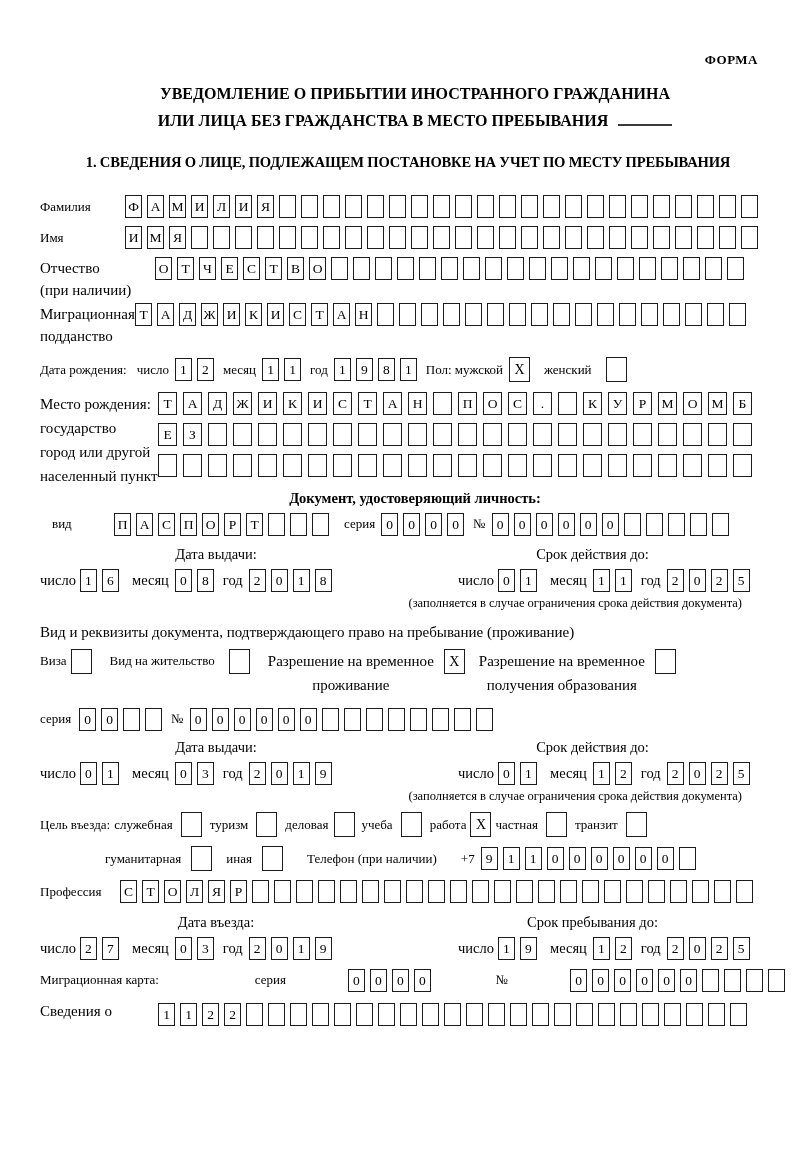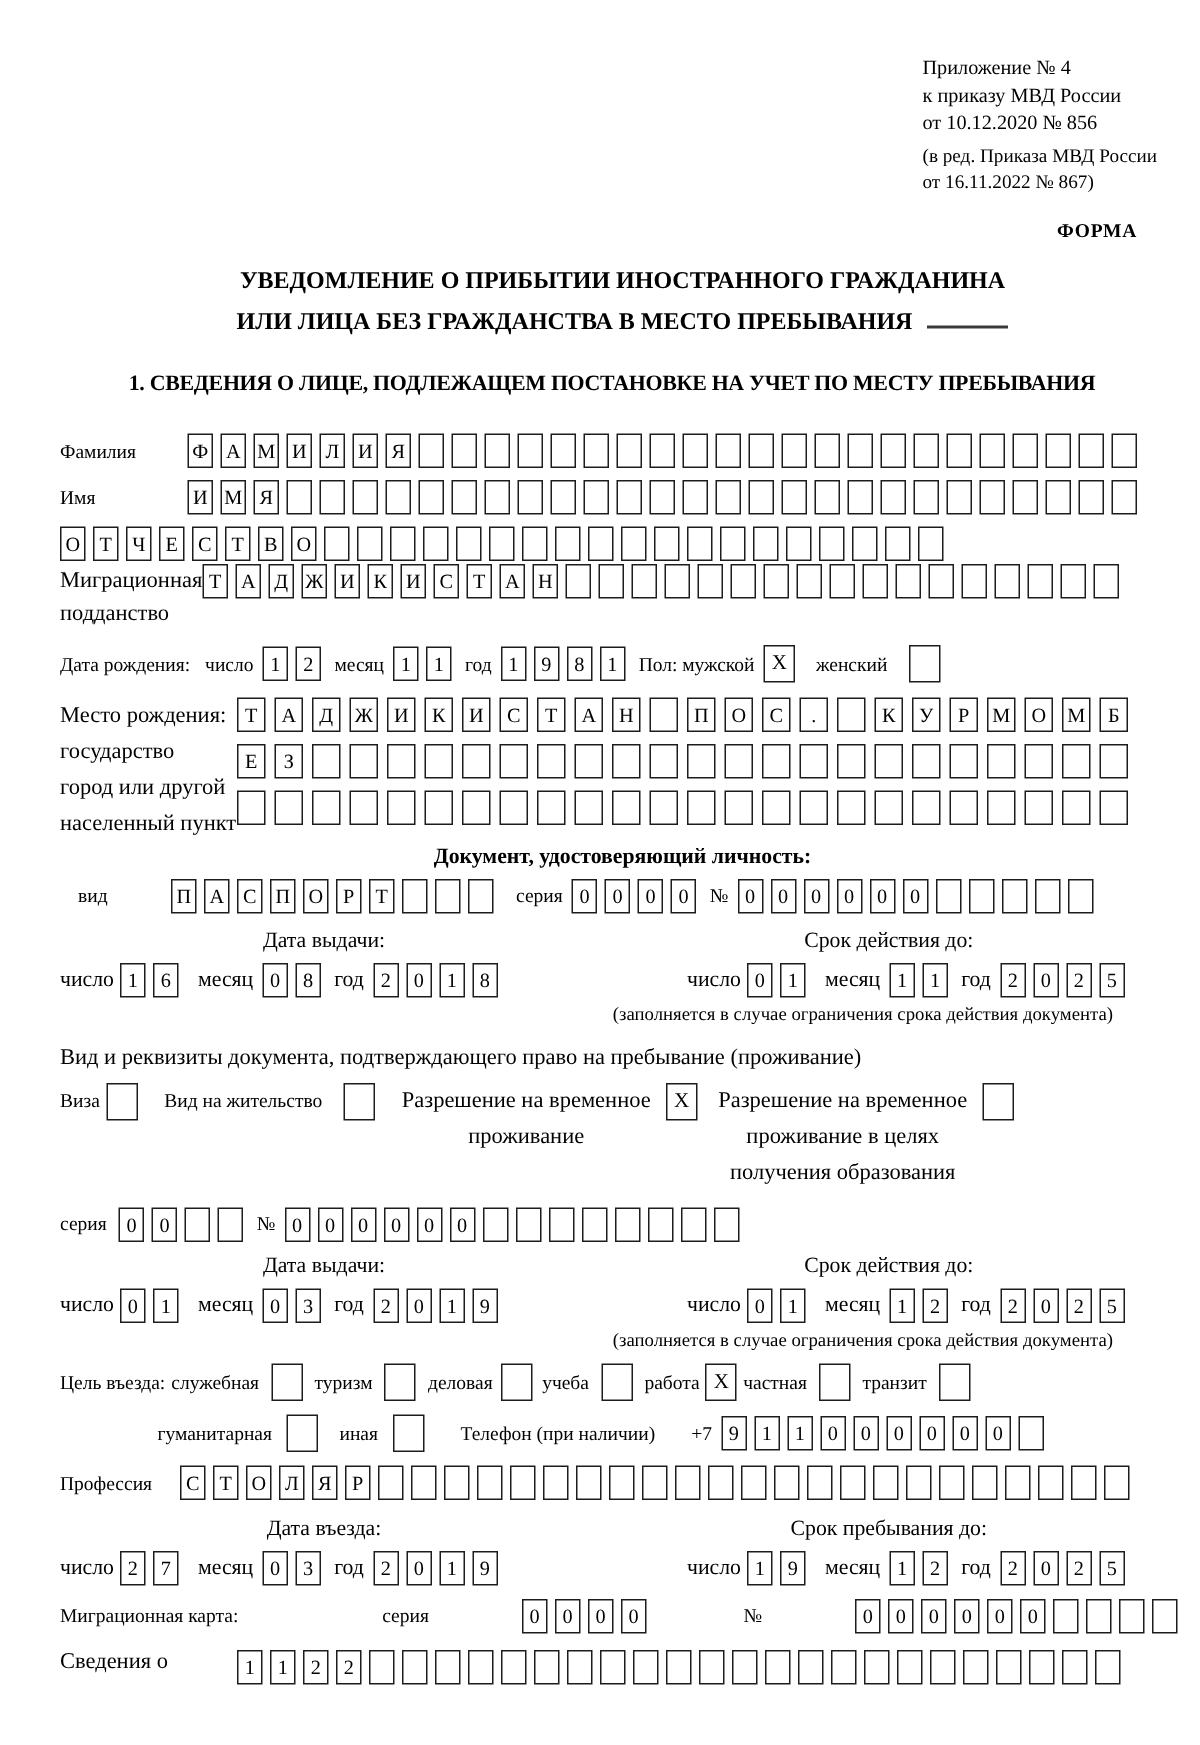--- a/index.html
+++ b/index.html
@@ -44,29 +44,20 @@
   .permitcol{flex:none;text-align:center;font-size:15px;line-height:24px;}
   .stack{flex:none;}
   .stack .boxes{margin-bottom:8px;}
   .baseline-row{display:flex;align-items:center;}
 </style>
 </head>
 <body>
 
 <div class="page">
 
-  <div class="appendix">
-    <div>Приложение № 4</div>
-    <div>к приказу МВД России</div>
-    <div>от 10.12.2020 № 856</div>
-    <div class="rev">
-      <div>(в ред. Приказа МВД России</div>
-      <div>от 16.11.2022 № 867)</div>
-    </div>
-  </div>
 
   <div class="form-word">ФОРМА</div>
 
   <div class="title">
     <div>УВЕДОМЛЕНИЕ О ПРИБЫТИИ ИНОСТРАННОГО ГРАЖДАНИНА</div>
     <div><span>ИЛИ ЛИЦА БЕЗ ГРАЖДАНСТВА В МЕСТО ПРЕБЫВАНИЯ</span><span class="blankline"></span></div>
   </div>
 
   <div class="sec-head">1. СВЕДЕНИЯ О ЛИЦЕ, ПОДЛЕЖАЩЕМ ПОСТАНОВКЕ НА УЧЕТ ПО МЕСТУ ПРЕБЫВАНИЯ</div>
 
@@ -134,20 +125,24 @@
         <span class="cell"></span>
         <span class="cell"></span>
         <span class="cell"></span>
         <span class="cell"></span>
         <span class="cell"></span>
         <span class="cell"></span>
       </span>
   </div>
 
   <div class="row">
+    <div class="lblcol" style="width:115px;">
+      <div>Отчество</div>
+      <div>(при наличии)</div>
+    </div>
     <span class="boxes">
         <span class="cell">О</span>
         <span class="cell">Т</span>
         <span class="cell">Ч</span>
         <span class="cell">Е</span>
         <span class="cell">С</span>
         <span class="cell">Т</span>
         <span class="cell">В</span>
         <span class="cell">О</span>
         <span class="cell"></span>
@@ -419,21 +414,20 @@
     <span class="checkbox gap4"></span>
     <span class="lbl gap18">Вид на жительство</span>
     <span class="checkbox gap14"></span>
     <div class="permitcol gap18">
       <div>Разрешение на временное</div>
       <div>проживание</div>
     </div>
     <span class="checkbox gap10">X</span>
     <div class="permitcol gap14">
       <div>Разрешение на временное</div>
-      <div>проживание в целях</div>
       <div>получения образования</div>
     </div>
     <span class="checkbox gap10"></span>
   </div>
 
   <div class="row baseline-row" style="margin-top:10px;">
     <span class="lbl">серия</span>
     <span class="boxes gap8">
         <span class="cell">0</span>
         <span class="cell">0</span>

